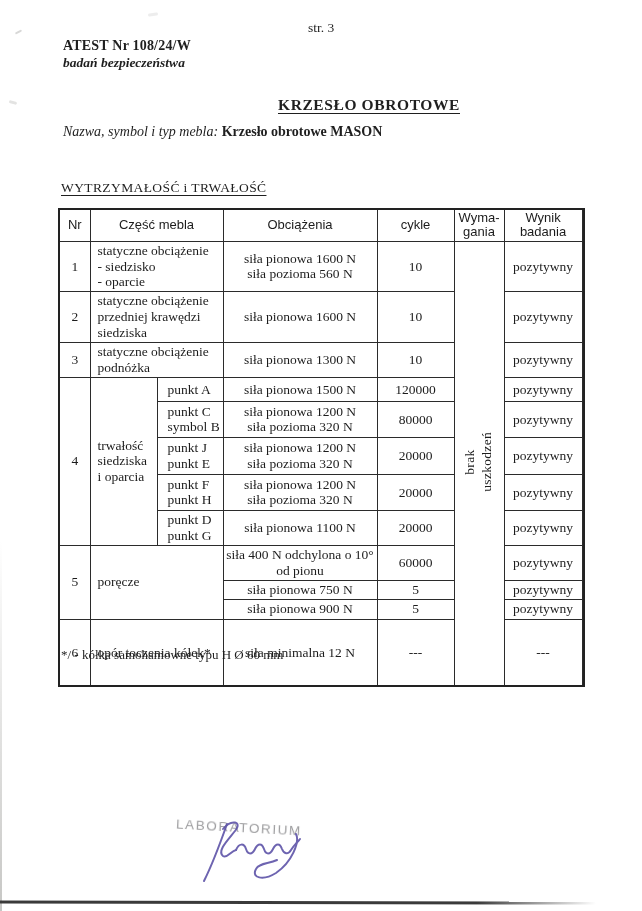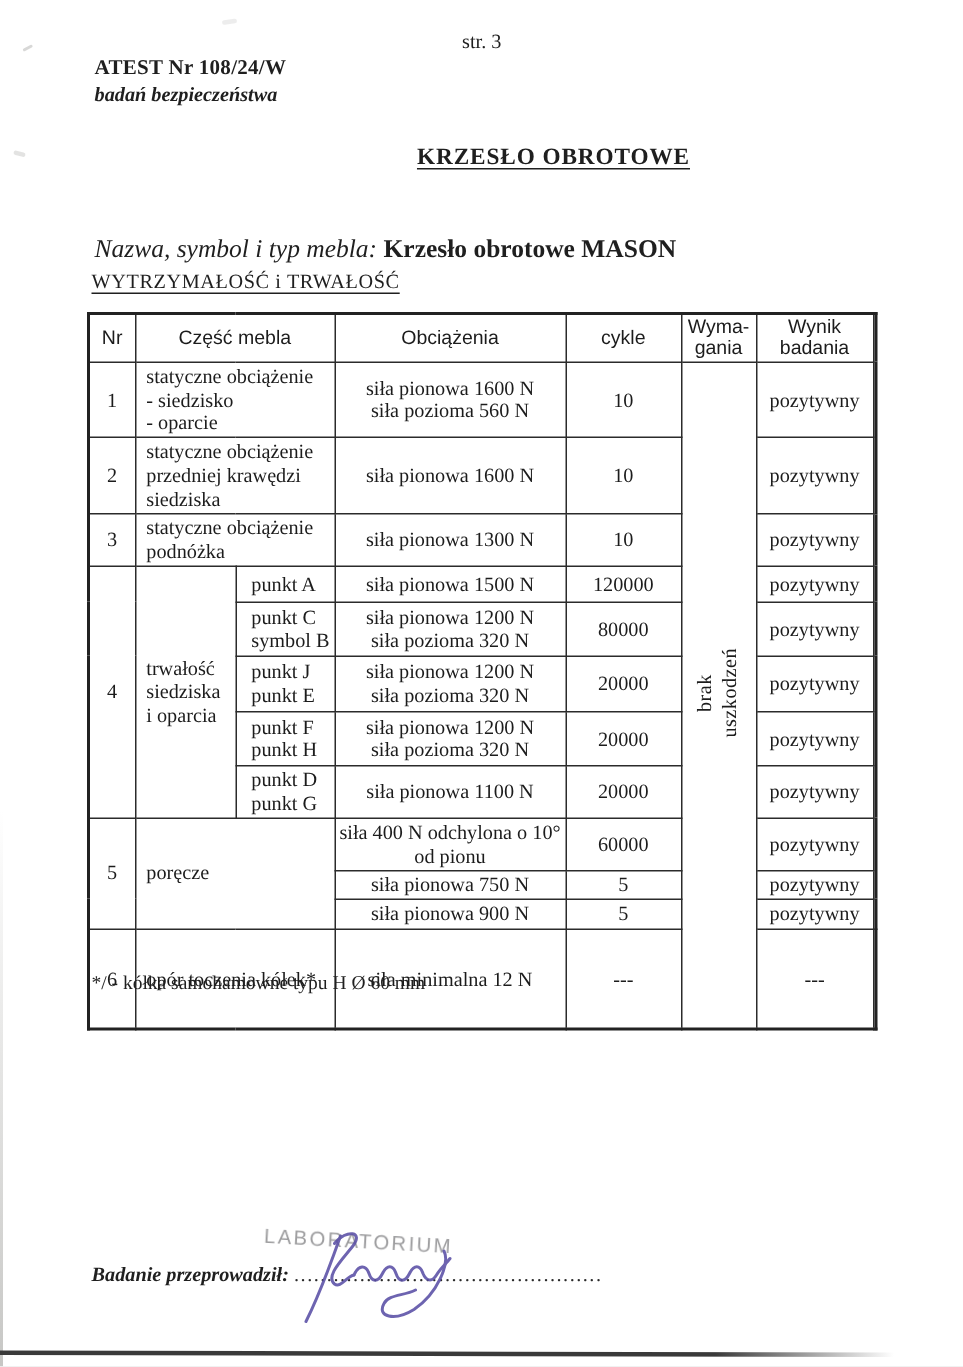--- a/index.html
+++ b/index.html
@@ -22,21 +22,21 @@
   .edge-bottom { position: absolute; left: 0; top: 901px; height: 3px; width: 596px;
     background: linear-gradient(to right, #3a3a3a 80%, rgba(58,58,58,0)); transform: rotate(.12deg); }
 
   
   .page-num { position: absolute; left: 308px; top: 20px; font-size: 13.5px; }
   .atest-no { position: absolute; left: 63px; top: 38px; font-size: 14px; font-weight: bold; letter-spacing: .2px; }
   .atest-sub { position: absolute; left: 63px; top: 55px; font-size: 13.5px; font-style: italic; font-weight: bold; }
   .doc-title { position: absolute; left: 0; top: 96px; width: 100%; text-align: center;
     font-size: 15.5px; font-weight: bold; letter-spacing: .6px; margin-left: 48px; }
   .doc-title span { text-decoration: underline; text-underline-offset: 3px; }
-  .name-line { position: absolute; left: 63px; top: 156px; font-size: 17px; }
+  .name-line { position: absolute; left: 63px; top: 124px; font-size: 14px; }
   .name-label { font-style: italic; }
   .name-value { font-weight: bold; }
   .section-heading { position: absolute; left: 61px; top: 180px; font-size: 13.5px; letter-spacing: .4px;
     text-decoration: underline; text-underline-offset: 3px; }
 
   
   .results-table {
     position: absolute; left: 58px; top: 208px;
     width: 527px; border-collapse: collapse; table-layout: fixed;
     font-size: 13.5px; color: #1c1c1c;
@@ -220,24 +220,20 @@
       <td>siła 20 N
 pozytywny</td>
     </tr>
   </tbody>
     </table>
 
   <div class="footnote">*/ - kółka samohamowne typu H Ø 60 mm</div>
 
   <div class="stamp">LABORATORIUM</div>
 
-  <div class="performed-line">
-    <span class="performed-label">Badanie przeprowadził:</span>
-    <span class="sig-dots">...............................................</span>
-  </div>
 
   <svg class="signature-svg" width="118" height="76" viewBox="0 0 118 76">
     <g fill="none" stroke="#5a4fa6" stroke-width="2" stroke-linecap="round" opacity="0.88">
       <path d="M30 12 C38 2 50 4 42 14 C34 24 24 34 30 39 C34 42 38 34 43 33"></path>
       <path d="M34 7 C28 24 18 50 11 64"></path>
       <path d="M43 33 c3 -7 8 -7 10 -1 c2 6 6 6 9 0 c3 -6 7 -6 9 0 c2 6 6 6 9 0 c3 -6 7 -6 9 0 c2 5 6 6 9 1 c3 -5 6 -7 9 -11"></path>
       <path d="M103 17 C107 25 99 45 83 56 C70 64 58 61 63 52 C66 46 76 47 84 43"></path>
     </g>
   </svg>
 

